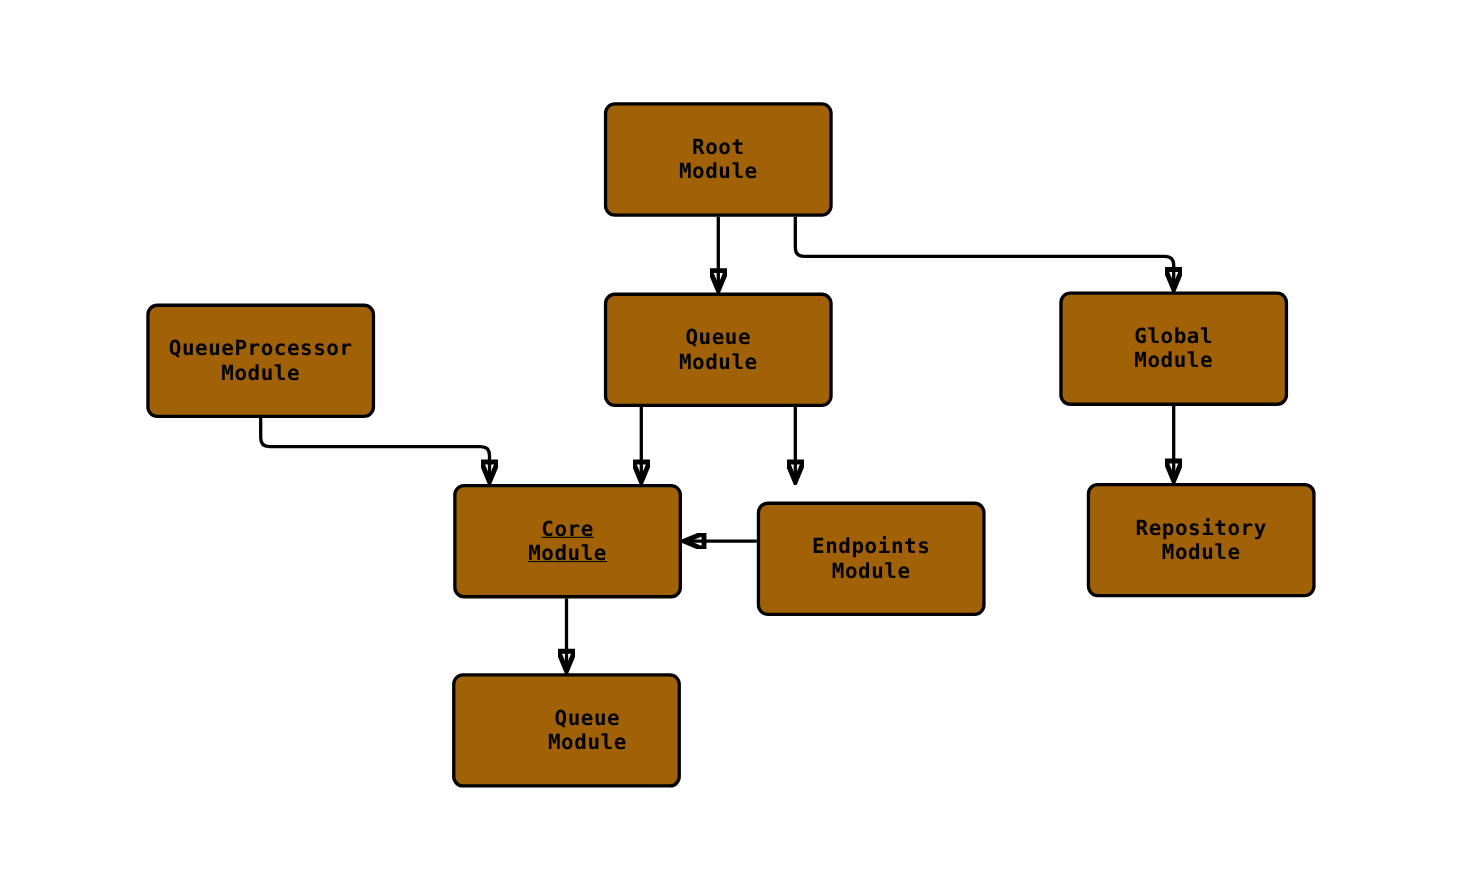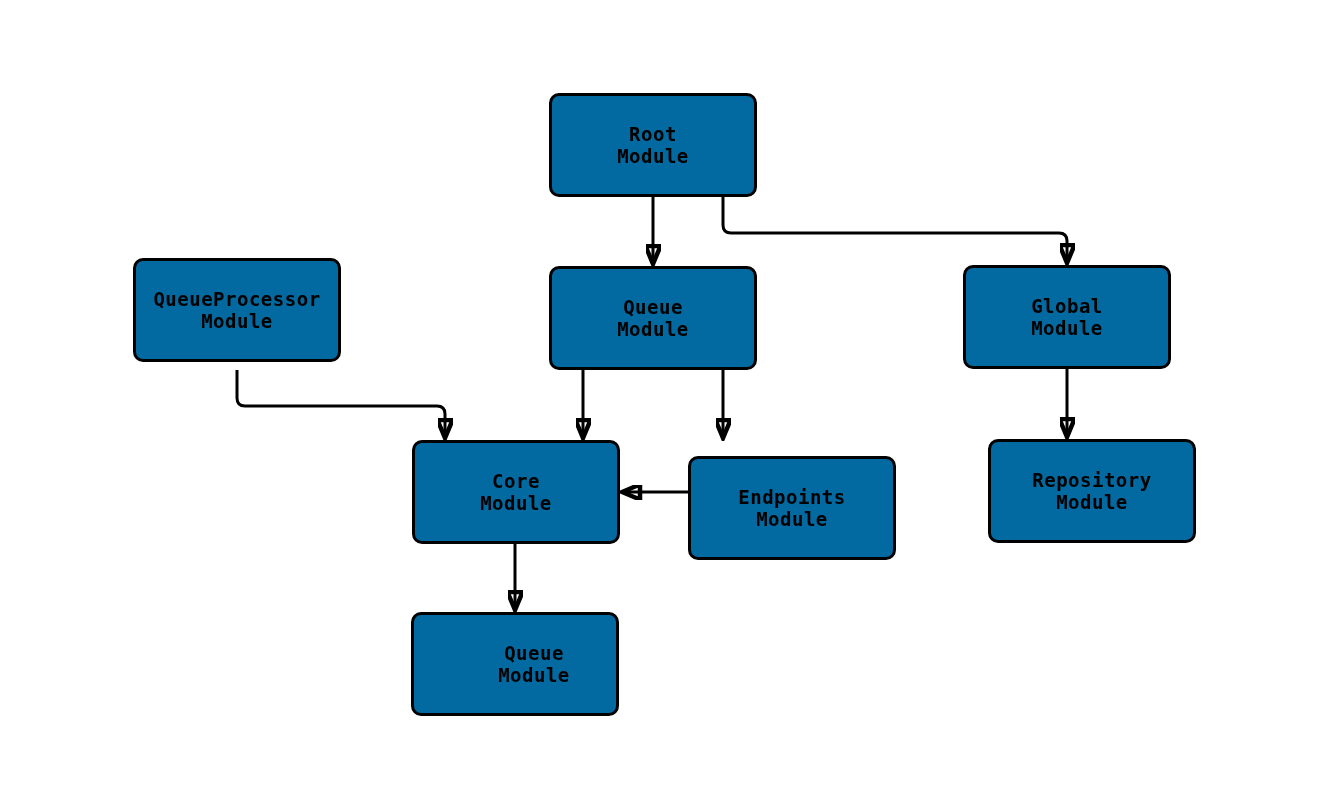--- a/index.html
+++ b/index.html
@@ -25,41 +25,41 @@
   #edge-layer path {
     fill: none;
     stroke: #000000;
     stroke-width: 3;
   }
   .node {
     position: absolute;
     width: 208px;
     height: 104px;
     box-sizing: border-box;
-    background: #0369a1;
+    background: #a16207;
     border: 3px solid #000000;
     border-radius: 10px;
     display: flex;
     flex-direction: column;
     align-items: center;
     justify-content: center;
     text-align: center;
     color: #000000;
     font-weight: bold;
     font-size: 19px;
     line-height: 22px;
     letter-spacing: 0.5px;
   }
   .node span { display: block; }
 
   #node-root           { left: 549px; top:  93px; }
-  #node-queueprocessor { left: 133px; top: 258px; }
+  #node-queueprocessor { left: 133px; top: 276px; }
   #node-server         { left: 549px; top: 266px; }
   #node-global         { left: 963px; top: 265px; }
-  #node-core           { left: 412px; top: 440px; }
+  #node-core           { left: 412px; top: 440px; text-decoration: underline; }
   #node-endpoints      { left: 688px; top: 456px; }
   #node-repository     { left: 963px; top: 439px; margin-left: 25px; }
   #node-queue          { left: 411px; top: 612px; padding-left: 38px; }
 </style>
 </head>
 <body>
 
 <div id="canvas">
 
   <svg id="edge-layer" viewBox="0 0 1337 809" xmlns="http://www.w3.org/2000/svg">

